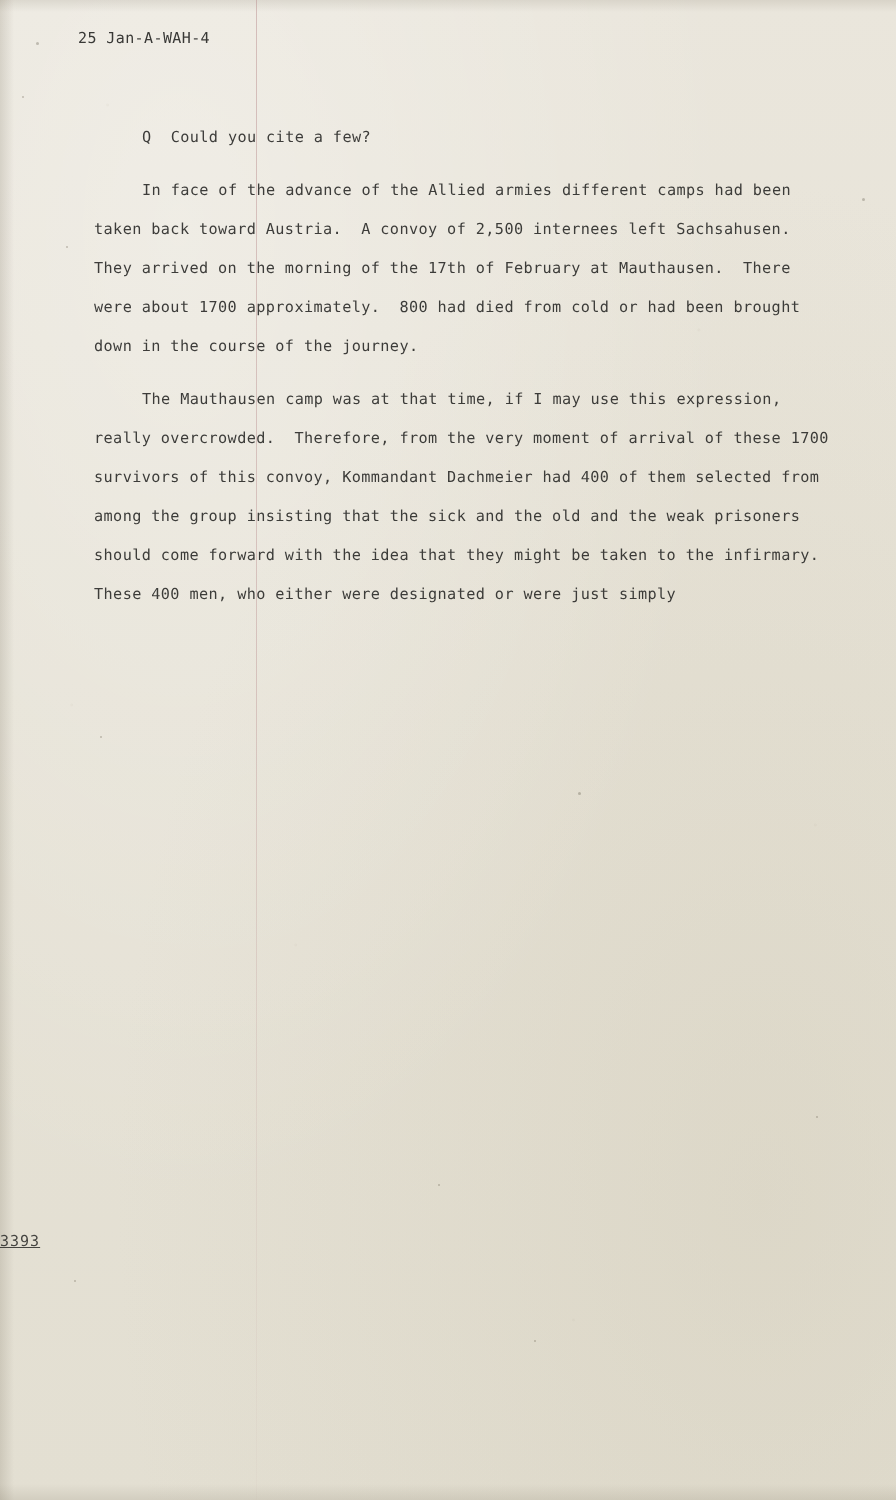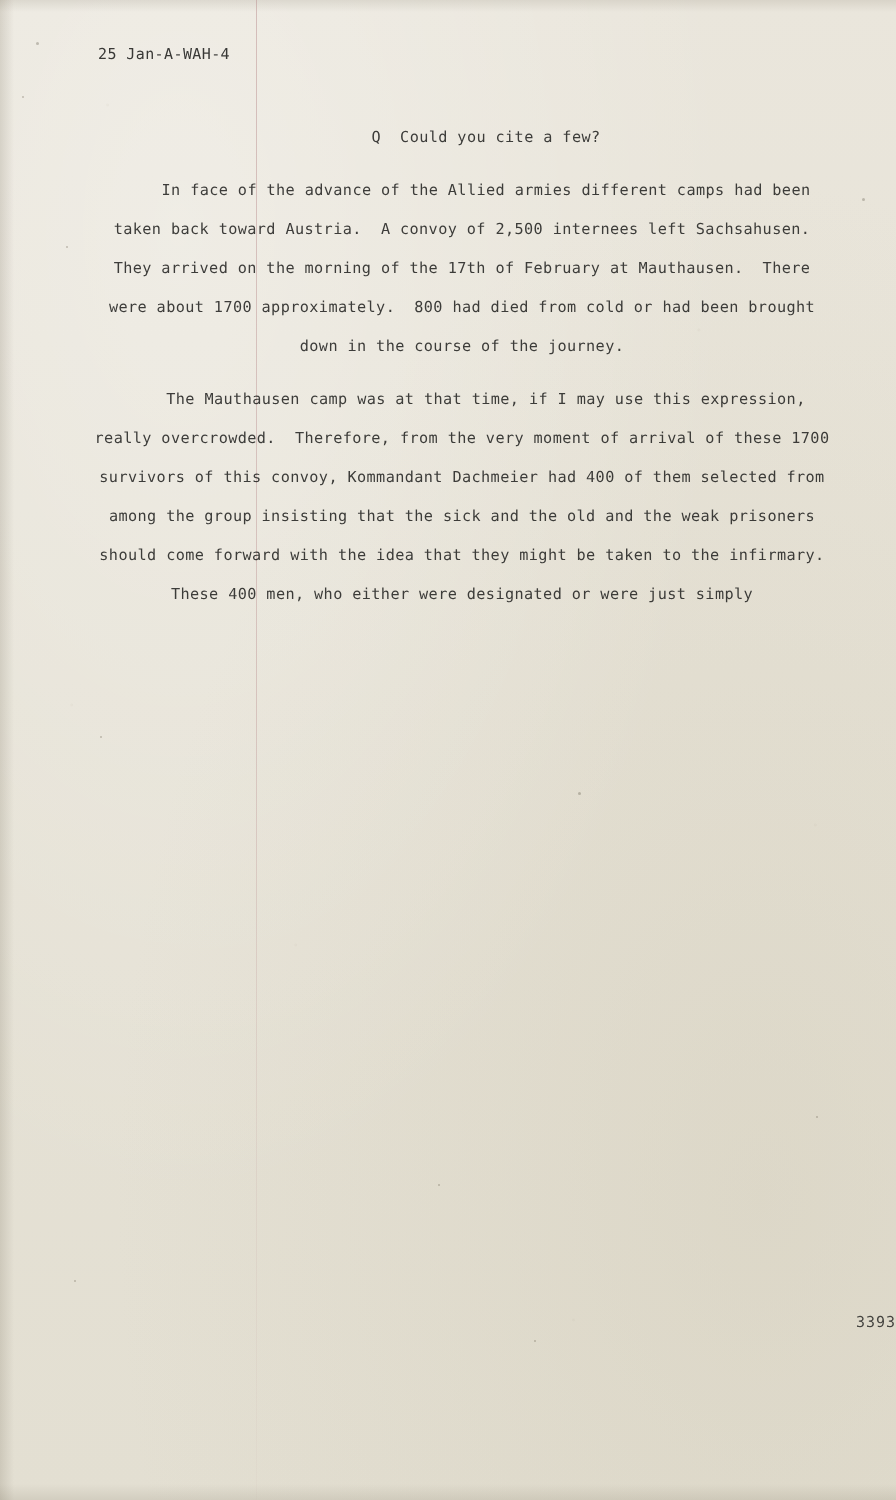--- a/index.html
+++ b/index.html
@@ -76,58 +76,57 @@
   .typed {
     color: #2a2a28;
     font-family: "DejaVu Sans Mono", monospace;
     letter-spacing: 0.4px;
     text-rendering: geometricPrecision;
   }
 
   .header-line {
     position: absolute;
     left: 78px;
-    top: 44px;
+    top: 28px;
     font-size: 15px;
     line-height: 20px;
     white-space: pre;
     opacity: .92;
-    margin-left: 20px;
   }
 
   .body-block {
     position: absolute;
     left: 78px;
     top: 118px;
     width: 752px;
   }
 
   .para {
     margin: 0 0 14px 16px;
     font-size: 15.2px;
     line-height: 39px;
     white-space: pre-wrap;
     opacity: .9;
-    text-align: center;
   }
 
   .para .indent {
     display: inline-block;
     width: 48px;
   }
 
   .page-number {
     position: absolute;
     left: 0;
-    top: 1313px;
+    top: 1232px;
     width: 896px;
-    text-align: right;
+    text-align: left;
     font-size: 15px;
     letter-spacing: 1px;
     opacity: .85;
+    text-decoration: underline;
   }
 
   
   .speck {
     position: absolute;
     background: rgba(80,72,55,0.30);
     border-radius: 50%;
     pointer-events: none;
   }
 </style>

